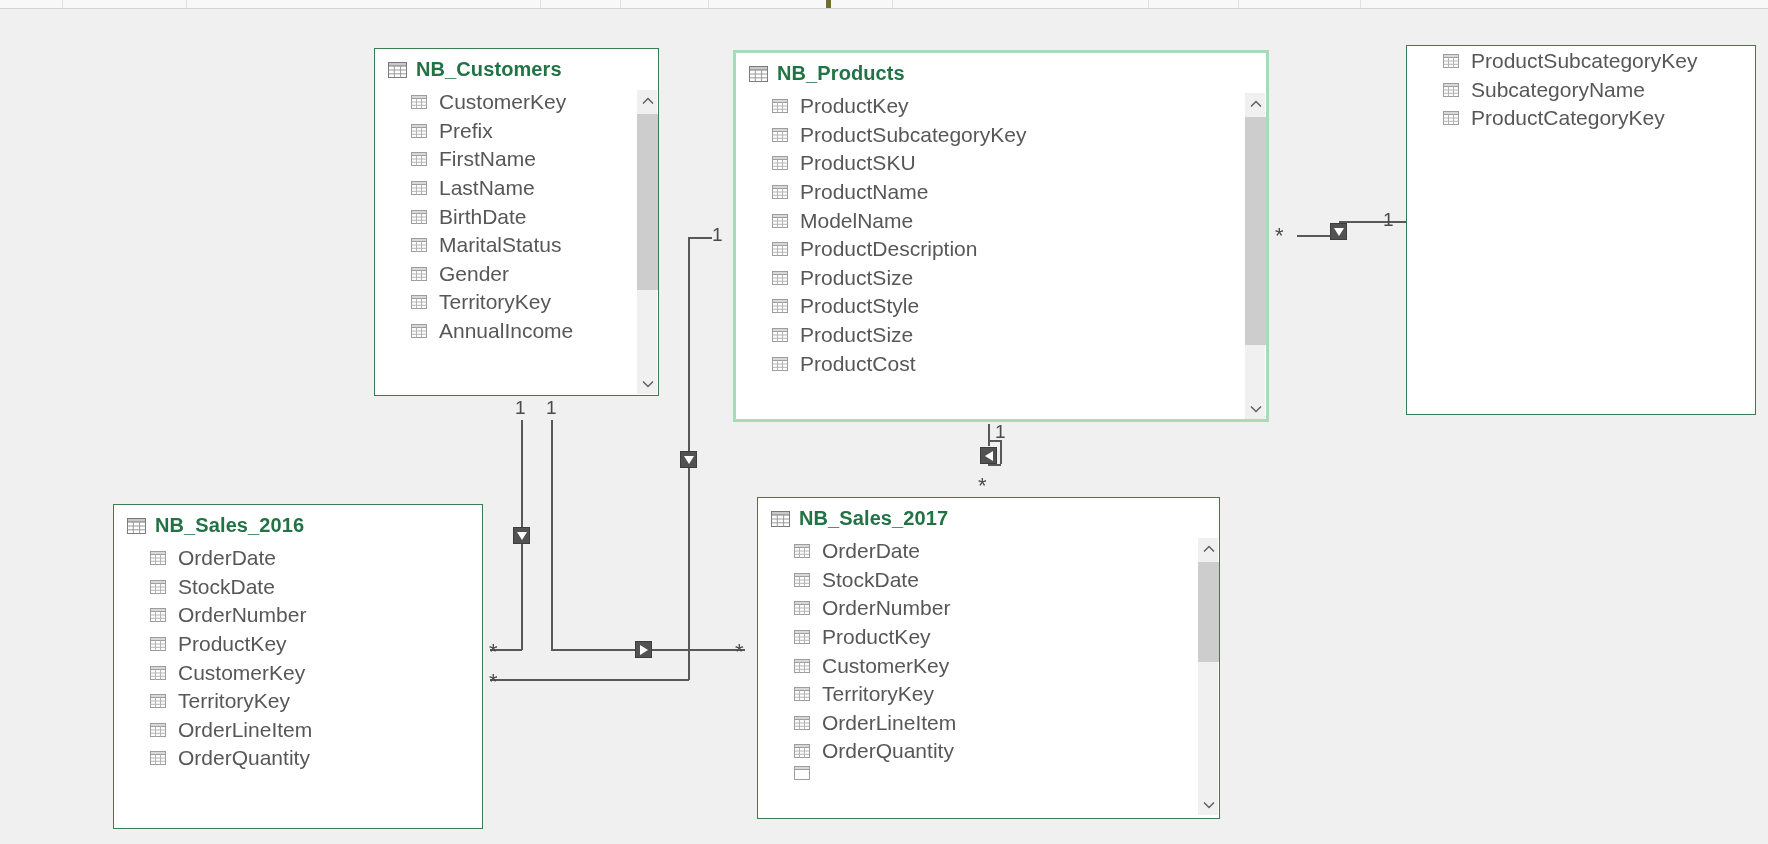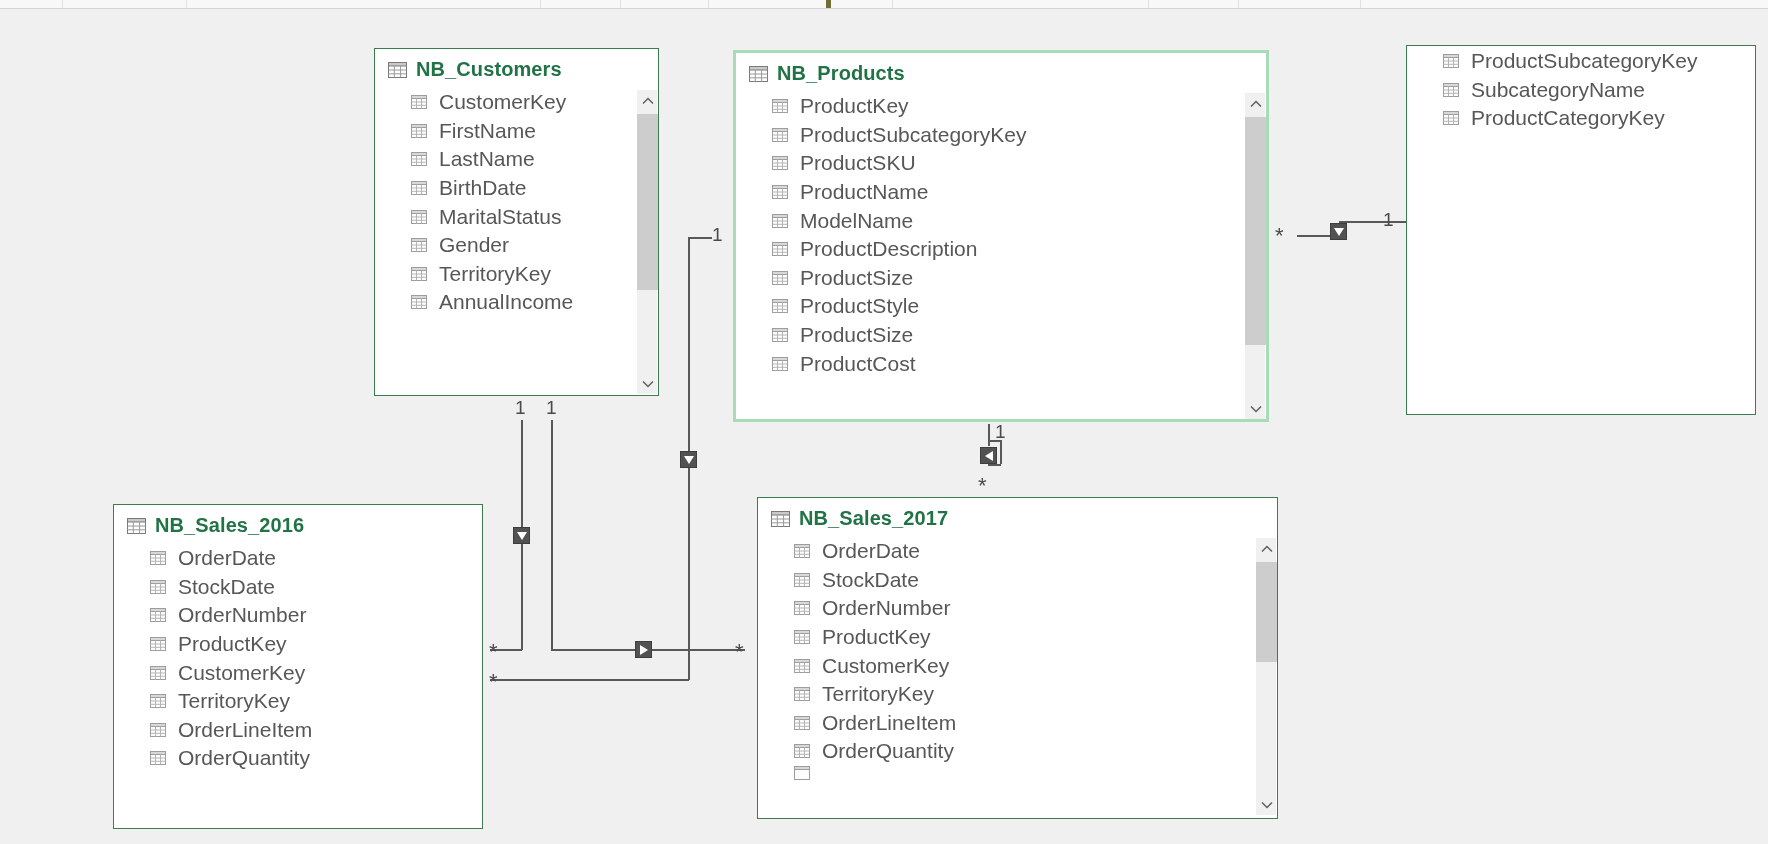--- a/index.html
+++ b/index.html
@@ -179,20 +179,33 @@
         <span class="gicon fld">
           <svg width="19" height="16" viewBox="0 0 19 16">
             <rect x="1.5" y="1.5" width="15" height="13" fill="#fdfdfd" stroke="#9d9d9d"></rect>
             <rect x="1.5" y="1.5" width="15" height="3" fill="#d8d8d8" stroke="#9d9d9d"></rect>
             <line x1="6.5" y1="4.5" x2="6.5" y2="14.5" stroke="#b5b5b5"></line>
             <line x1="11.5" y1="4.5" x2="11.5" y2="14.5" stroke="#b5b5b5"></line>
             <line x1="1.5" y1="8" x2="16.5" y2="8" stroke="#b5b5b5"></line>
             <line x1="1.5" y1="11.3" x2="16.5" y2="11.3" stroke="#b5b5b5"></line>
           </svg>
         </span>
+        <span class="field-label">Prefix</span>
+      </div>
+      <div class="field">
+        <span class="gicon fld">
+          <svg width="19" height="16" viewBox="0 0 19 16">
+            <rect x="1.5" y="1.5" width="15" height="13" fill="#fdfdfd" stroke="#9d9d9d"></rect>
+            <rect x="1.5" y="1.5" width="15" height="3" fill="#d8d8d8" stroke="#9d9d9d"></rect>
+            <line x1="6.5" y1="4.5" x2="6.5" y2="14.5" stroke="#b5b5b5"></line>
+            <line x1="11.5" y1="4.5" x2="11.5" y2="14.5" stroke="#b5b5b5"></line>
+            <line x1="1.5" y1="8" x2="16.5" y2="8" stroke="#b5b5b5"></line>
+            <line x1="1.5" y1="11.3" x2="16.5" y2="11.3" stroke="#b5b5b5"></line>
+          </svg>
+        </span>
         <span class="field-label">FirstName</span>
       </div>
       <div class="field">
         <span class="gicon fld">
           <svg width="19" height="16" viewBox="0 0 19 16">
             <rect x="1.5" y="1.5" width="15" height="13" fill="#fdfdfd" stroke="#9d9d9d"></rect>
             <rect x="1.5" y="1.5" width="15" height="3" fill="#d8d8d8" stroke="#9d9d9d"></rect>
             <line x1="6.5" y1="4.5" x2="6.5" y2="14.5" stroke="#b5b5b5"></line>
             <line x1="11.5" y1="4.5" x2="11.5" y2="14.5" stroke="#b5b5b5"></line>
             <line x1="1.5" y1="8" x2="16.5" y2="8" stroke="#b5b5b5"></line>
@@ -602,21 +615,21 @@
             <line x1="11.5" y1="4.5" x2="11.5" y2="14.5" stroke="#b5b5b5"></line>
             <line x1="1.5" y1="8" x2="16.5" y2="8" stroke="#b5b5b5"></line>
             <line x1="1.5" y1="11.3" x2="16.5" y2="11.3" stroke="#b5b5b5"></line>
           </svg>
         </span>
         <span class="field-label">OrderQuantity</span>
       </div>
     </div>
   </div>
 
-  <div class="tbl" id="t-sales2017" style="left:757px;top:497px;width:521px;height:322px;">
+  <div class="tbl" id="t-sales2017" style="left:757px;top:497px;width:463px;height:322px;">
     <div class="tbl-head">
       <span class="gicon head">
         <svg width="19" height="16" viewBox="0 0 19 16">
           <rect x="0.5" y="0.5" width="18" height="15" fill="#fdfdfd" stroke="#7a7a7a"></rect>
           <rect x="0.5" y="0.5" width="18" height="3.5" fill="#c9c9c9" stroke="#7a7a7a"></rect>
           <line x1="6.3" y1="4" x2="6.3" y2="15.5" stroke="#9a9a9a"></line>
           <line x1="12.6" y1="4" x2="12.6" y2="15.5" stroke="#9a9a9a"></line>
           <line x1="0.5" y1="8" x2="18.5" y2="8" stroke="#9a9a9a"></line>
           <line x1="0.5" y1="11.8" x2="18.5" y2="11.8" stroke="#9a9a9a"></line>
         </svg>

